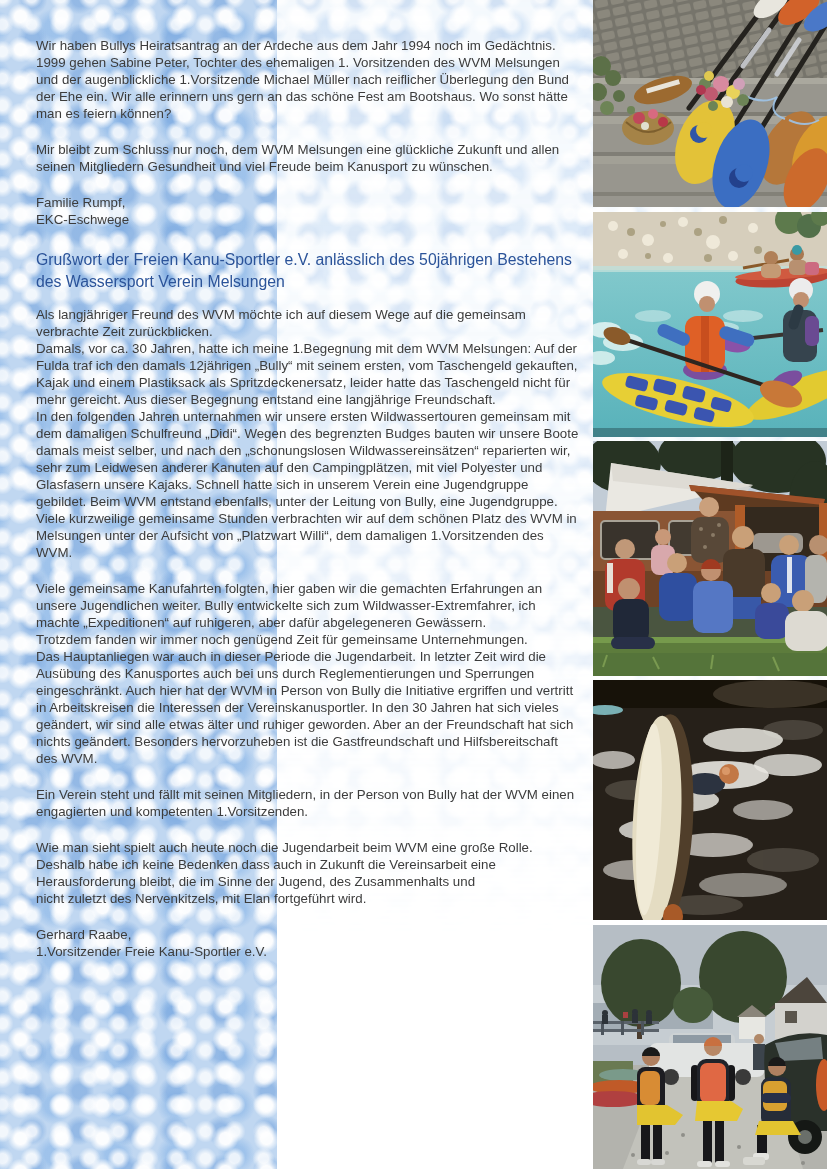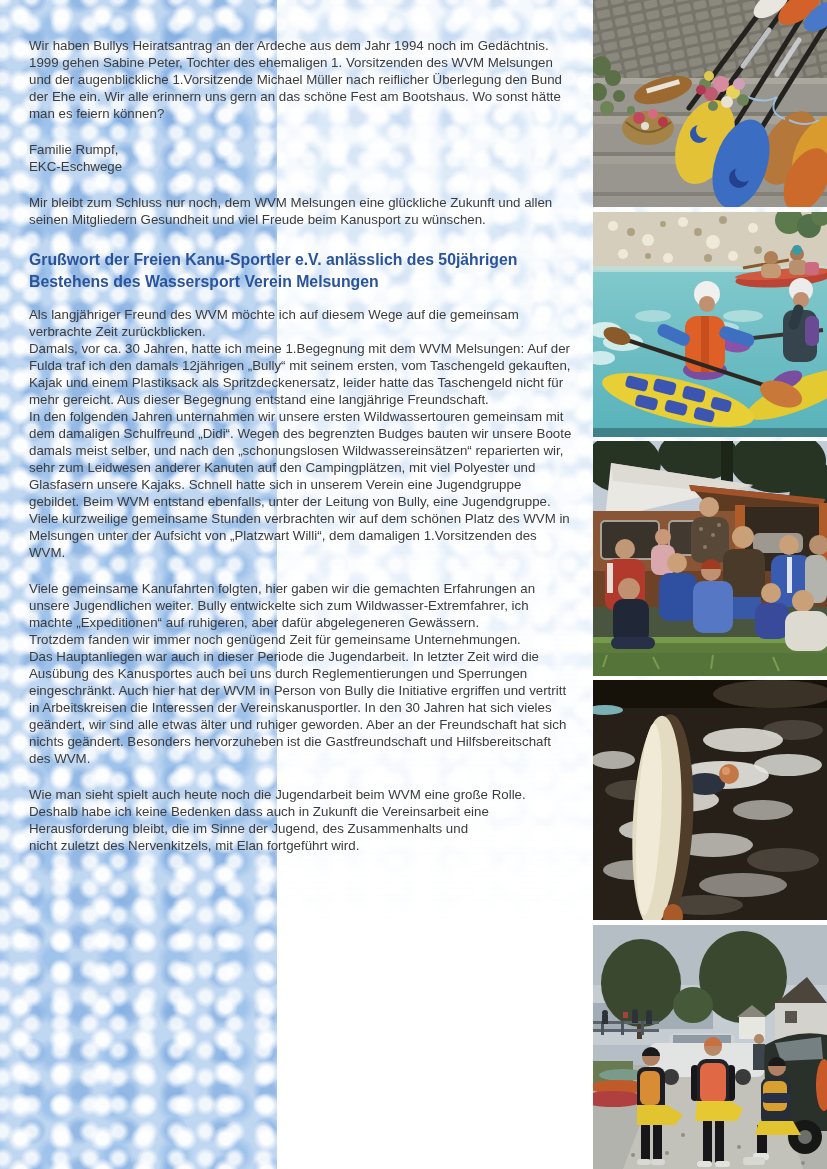--- a/index.html
+++ b/index.html
@@ -19,26 +19,26 @@
     background-size:41px 33px,29px 27px,47px 39px,61px 49px;
     background-position:0 0,17px 11px,9px 19px,23px 3px;
   }
   .tex-strong{left:0;width:277px;background-color:#c0d7f1;}
   .tex-faint{
     left:277px;right:0;background-color:#eaf3fb;opacity:.5;
     -webkit-mask-image:linear-gradient(#000 0%, rgba(0,0,0,.55) 45%, transparent 80%);
     mask-image:linear-gradient(#000 0%, rgba(0,0,0,.55) 45%, transparent 80%);
   }
   .text-col{
-    position:absolute;left:29px;top:37px;width:543px;z-index:2;
+    position:absolute;left:36px;top:37px;width:543px;z-index:2;
     font-size:13.3px;line-height:17px;color:#3c3c3c;
   }
   .text-col p{margin:0 0 19px;white-space:pre-line;}
   .text-col h2{
-    font-size:15.8px;line-height:22px;font-weight:bold;color:#2b5399;
+    font-size:15.8px;line-height:22px;font-weight:normal;color:#2b5399;
     margin:21px 0 13px;white-space:pre-line;
   }
   .photo-col{
     position:absolute;right:0;top:0;width:234px;height:1169px;z-index:3;
     display:flex;flex-direction:column;
   }
   .photo{width:234px;flex:none;line-height:0;}
   .photo svg{width:100%;height:100%;display:block;}
   .ph1{height:207px;margin-bottom:5px;}
   .ph2{height:225px;margin-bottom:4px;}
@@ -47,32 +47,35 @@
   .ph5{height:244px;}
 </style>
 </head>
 <body>
 
 <div class="tex tex-strong"></div>
 <div class="tex tex-faint"></div>
 
 <main class="text-col">
   <p>Wir haben Bullys Heiratsantrag an der Ardeche aus dem Jahr 1994 noch im Gedächtnis. 1999 gehen Sabine Peter, Tochter des ehemaligen 1. Vorsitzenden des WVM Melsungen und der augenblickliche 1.Vorsitzende Michael Müller nach reiflicher Überlegung den Bund der Ehe ein. Wir alle erinnern uns gern an das schöne Fest am Bootshaus. Wo sonst hätte man es feiern können?</p>
+  <p>Mir bleibt zum Schluss nur noch, dem WVM Melsungen eine glückliche Zukunft und allen seinen Mitgliedern Gesundheit und viel Freude beim Kanusport zu wünschen.</p>
   <p>Familie Rumpf,
 EKC-Eschwege</p>
-  <p>Mir bleibt zum Schluss nur noch, dem WVM Melsungen eine glückliche Zukunft und allen seinen Mitgliedern Gesundheit und viel Freude beim Kanusport zu wünschen.</p>
   <h2>Grußwort der Freien Kanu-Sportler e.V. anlässlich des 50jährigen Bestehens des Wassersport Verein Melsungen</h2>
   <p>Als langjähriger Freund des WVM möchte ich auf diesem Wege auf die gemeinsam verbrachte Zeit zurückblicken.
 Damals, vor ca. 30 Jahren, hatte ich meine 1.Begegnung mit dem WVM Melsungen: Auf der Fulda traf ich den damals 12jährigen „Bully“ mit seinem ersten, vom Taschengeld gekauften, Kajak und einem Plastiksack als Spritzdeckenersatz, leider hatte das Taschengeld nicht für mehr gereicht. Aus dieser Begegnung entstand eine langjährige Freundschaft.
 In den folgenden Jahren unternahmen wir unsere ersten Wildwassertouren gemeinsam mit dem damaligen Schulfreund „Didi“. Wegen des begrenzten Budges bauten wir unsere Boote damals meist selber, und nach den „schonungslosen Wildwassereinsätzen“ reparierten wir, sehr zum Leidwesen anderer Kanuten auf den Campingplätzen, mit viel Polyester und Glasfasern unsere Kajaks. Schnell hatte sich in unserem Verein eine Jugendgruppe gebildet. Beim WVM entstand ebenfalls, unter der Leitung von Bully, eine Jugendgruppe. Viele kurzweilige gemeinsame Stunden verbrachten wir auf dem schönen Platz des WVM in Melsungen unter der Aufsicht von „Platzwart Willi“, dem damaligen 1.Vorsitzenden des WVM.</p>
   <p>Viele gemeinsame Kanufahrten folgten, hier gaben wir die gemachten Erfahrungen an unsere Jugendlichen weiter. Bully entwickelte sich zum Wildwasser-Extremfahrer, ich machte „Expeditionen“ auf ruhigeren, aber dafür abgelegeneren Gewässern.
 Trotzdem fanden wir immer noch genügend Zeit für gemeinsame Unternehmungen.
 Das Hauptanliegen war auch in dieser Periode die Jugendarbeit. In letzter Zeit wird die Ausübung des Kanusportes auch bei uns durch Reglementierungen und Sperrungen eingeschränkt. Auch hier hat der WVM in Person von Bully die Initiative ergriffen und vertritt in Arbeitskreisen die Interessen der Vereinskanusportler. In den 30 Jahren hat sich vieles geändert, wir sind alle etwas älter und ruhiger geworden. Aber an der Freundschaft hat sich nichts geändert. Besonders hervorzuheben ist die Gastfreundschaft und Hilfsbereitschaft des WVM.</p>
+  <p>Ein Verein steht und fällt mit seinen Mitgliedern, in der Person von Bully hat der WVM einen engagierten und kompetenten 1.Vorsitzenden.</p>
   <p>Wie man sieht spielt auch heute noch die Jugendarbeit beim WVM eine große Rolle. Deshalb habe ich keine Bedenken dass auch in Zukunft die Vereinsarbeit eine Herausforderung bleibt, die im Sinne der Jugend, des Zusammenhalts und
 nicht zuletzt des Nervenkitzels, mit Elan fortgeführt wird.</p>
+  <p>Gerhard Raabe,
+1.Vorsitzender Freie Kanu-Sportler e.V.</p>
 </main>
 
 <aside class="photo-col">
 
   <div class="photo ph1">
     <svg viewBox="0 0 234 207" preserveAspectRatio="none">
       <defs>
         <pattern id="cb" width="16" height="11" patternUnits="userSpaceOnUse" patternTransform="rotate(-12)">
           <rect width="16" height="11" fill="#76746b"></rect>
           <rect x="1" y="1" width="13" height="8" rx="2" fill="#8b887d"></rect>

